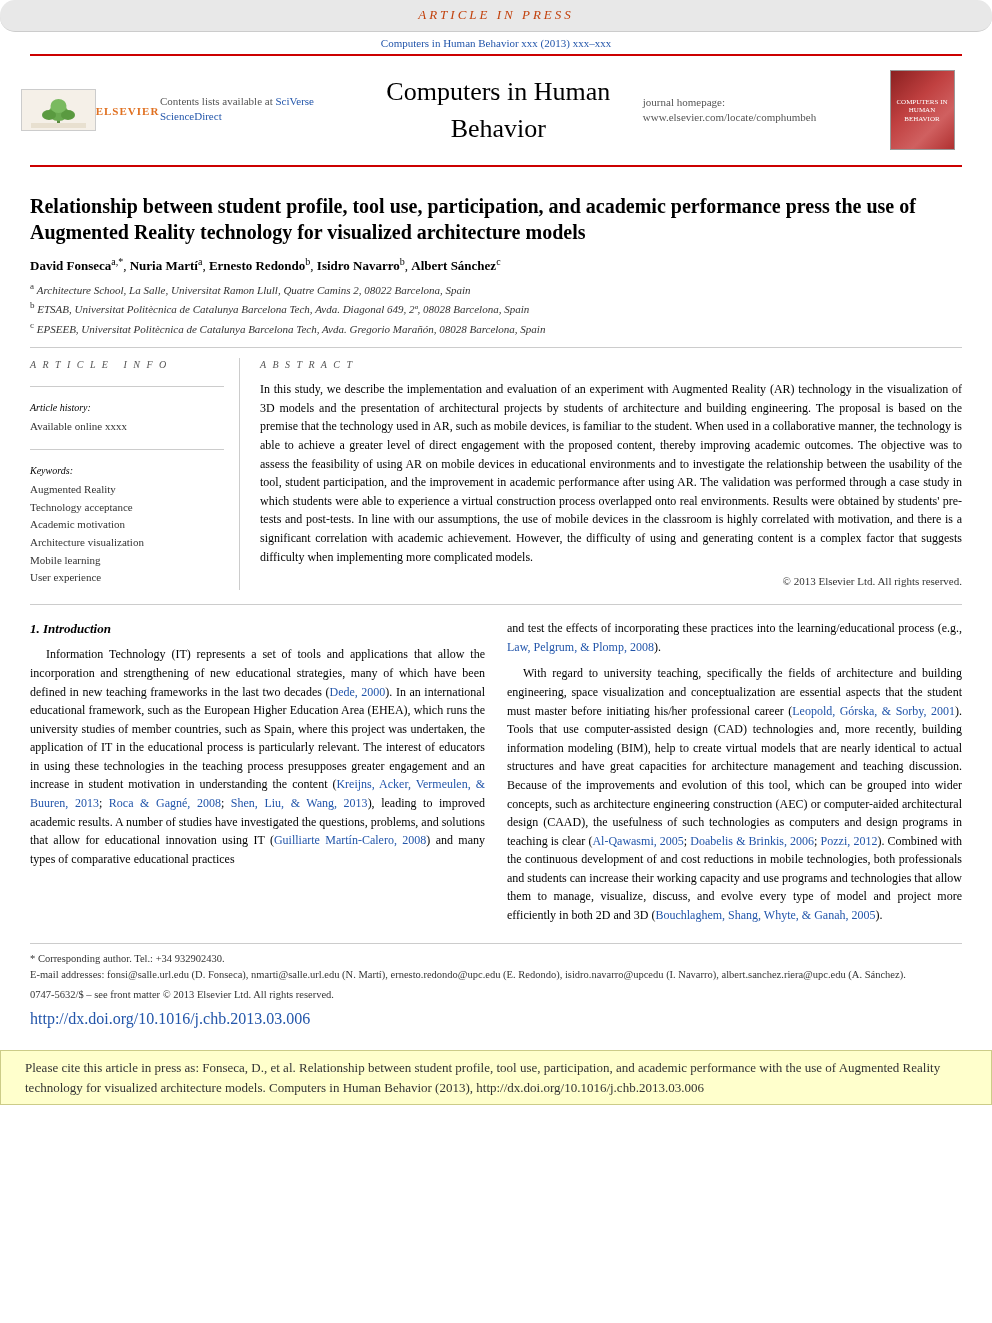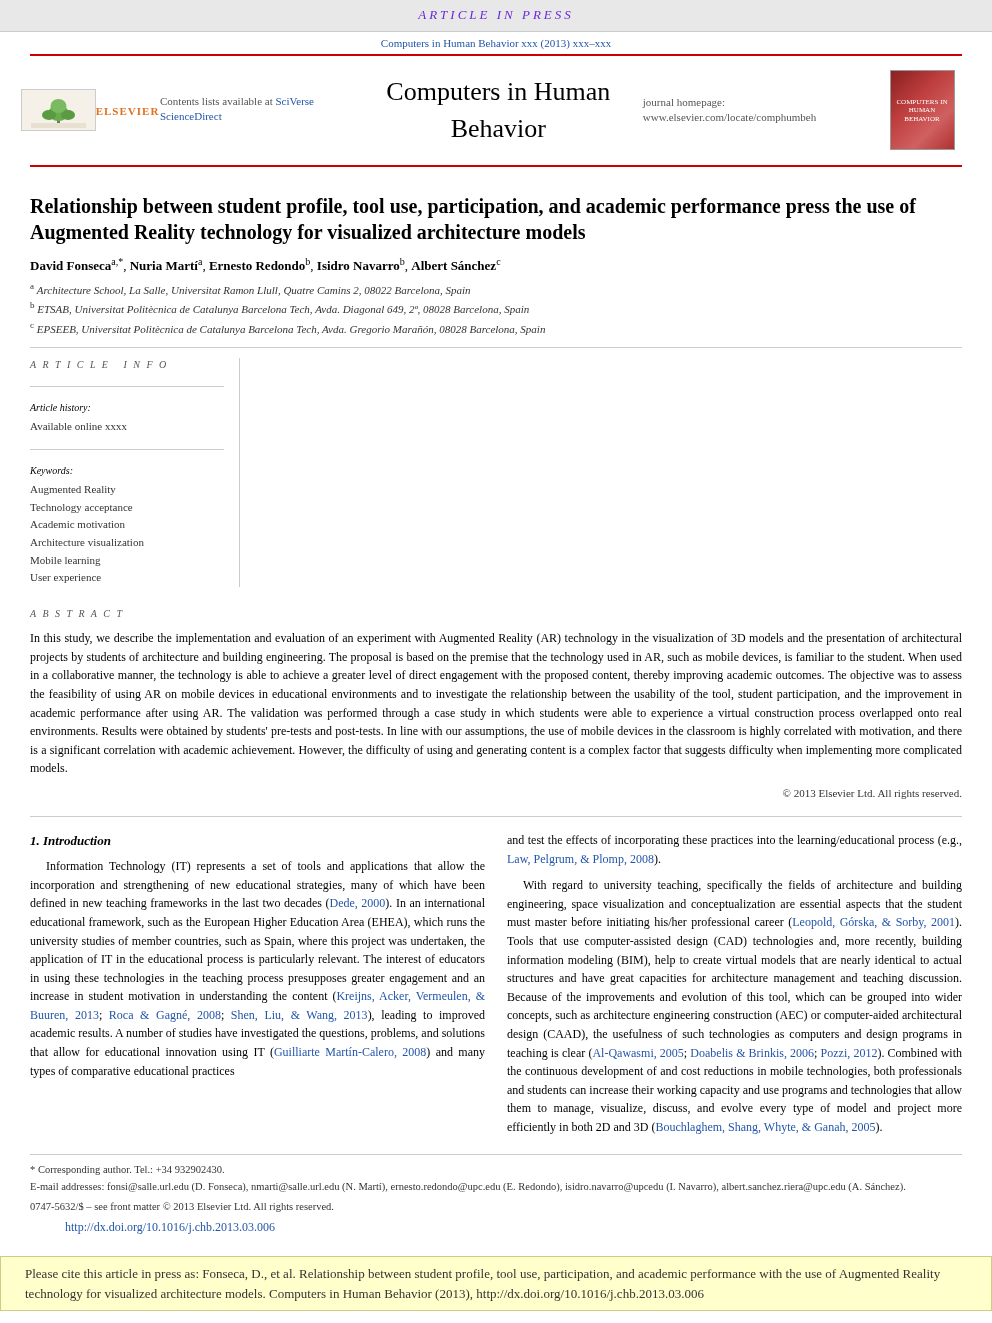--- a/index.html
+++ b/index.html
@@ -14,22 +14,23 @@
     }
 
     
     .article-in-press-banner {
       background: #e8e8e8;
       text-align: center;
       padding: 6px 0;
       font-size: 13px;
       font-style: italic;
       letter-spacing: 3px;
-      color: #6d28d9;
+      color: #c2410c;
       border-bottom: 1px solid #ccc;
+      border-radius: 15px;
     }
 
     
     .journal-ref-line {
       text-align: center;
       font-size: 11px;
       color: #2255aa;
       padding: 4px 0 2px 0;
     }
 
@@ -156,21 +157,20 @@
     .affil-line { margin: 1px 0; }
     .affil-sup { font-size: 9px; vertical-align: super; }
 
     
     .two-col {
       display: flex;
       gap: 20px;
       margin-top: 10px;
       border-top: 1px solid #ccc;
       padding-top: 10px;
-      flex-direction: column;
     }
     .left-col {
       width: 210px;
       flex-shrink: 0;
       border-right: 1px solid #ccc;
       padding-right: 15px;
     }
     .right-col {
       flex: 1;
     }
@@ -260,23 +260,22 @@
     .footnote-line { margin: 1px 0; }
 
     
     .copyright-line {
       font-size: 10.5px;
       color: #333;
       margin: 4px 0;
       line-height: 1.5;
     }
     .doi-line {
-      font-size: 12px;
+      font-size: 16px;
       color: #2255aa;
-      margin-left: 35px;
     }
 
     
     .citation-bar {
       background: #ffffcc;
       border: 1px solid #cccc88;
       margin: 10px 0 0 0;
       padding: 7px 24px;
       font-size: 13px;
       line-height: 1.5;

